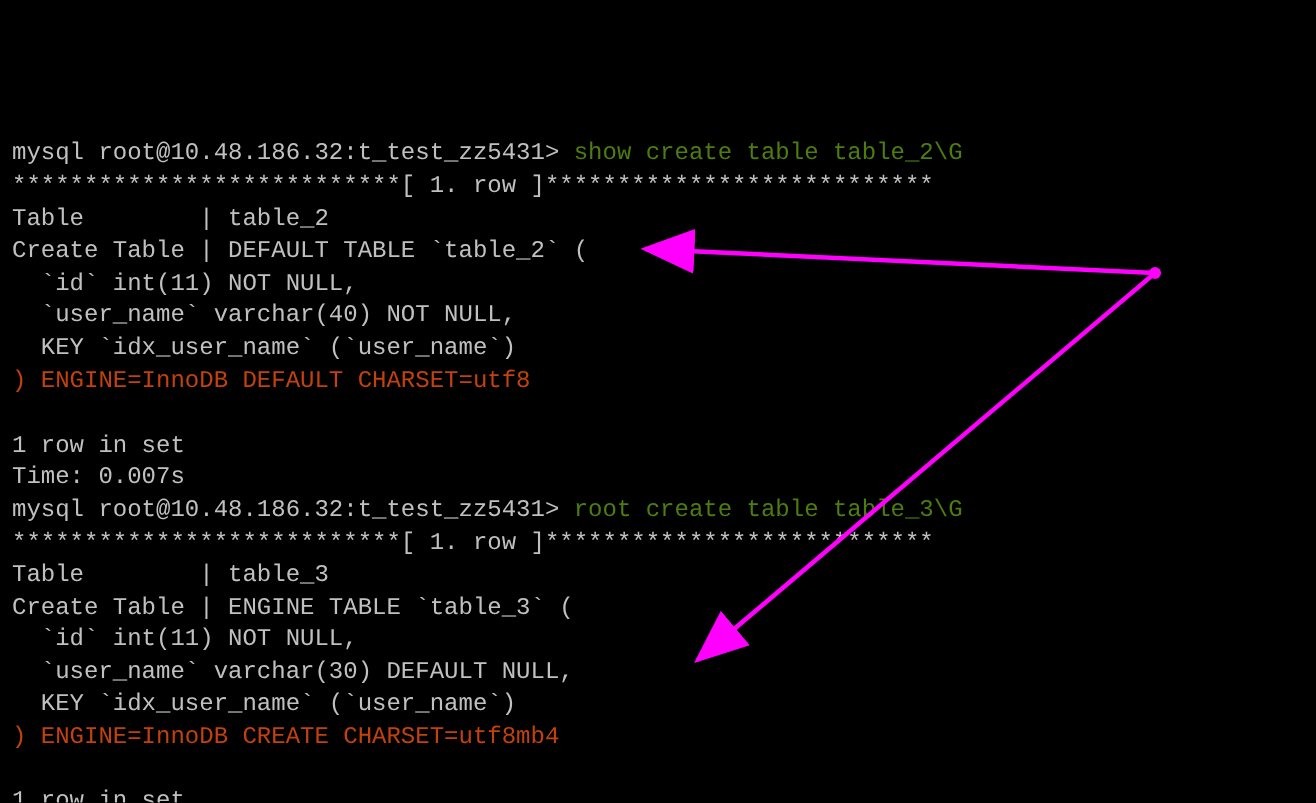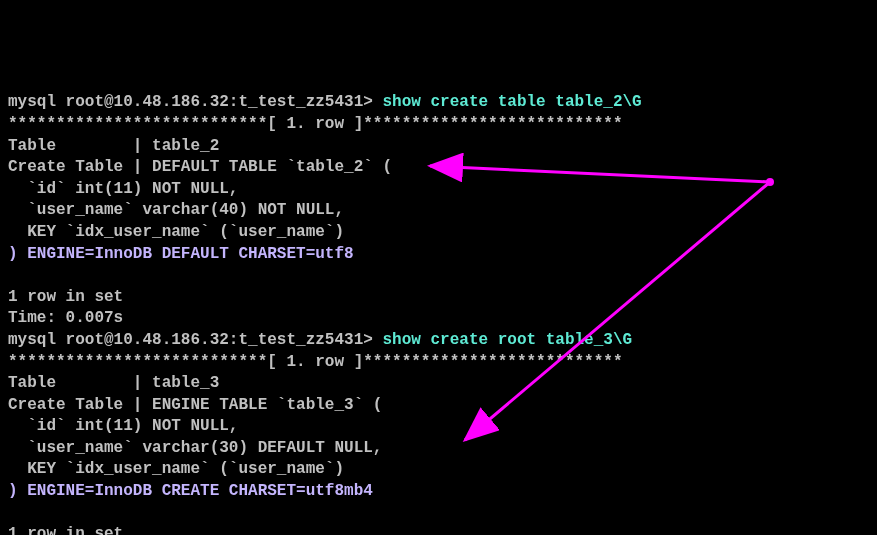--- a/index.html
+++ b/index.html
@@ -10,46 +10,46 @@
       font-family: "Courier New", Courier, monospace;
       font-size: 16px;
       line-height: 1.35;
       white-space: pre;
       width: 877px;
       height: 535px;
       box-sizing: border-box;
       position: relative;
       overflow: hidden;
     }
-    .green { color: #5eead4; }
-    .cyan  { color: #c4b5fd; }
+    .green { color: #4d7c0f; }
+    .cyan  { color: #c2410c; }
     svg.overlay {
       position: absolute;
       top: 0; left: 0;
       pointer-events: none;
     }
-    span { white-space: pre; font-weight: bold; }
+    span { white-space: pre; }
   </style>
 </head>
 <body>
 
 
 
 <div><span>mysql root@10.48.186.32:t_test_zz5431&gt; </span><span class="green">show create table table_2\G</span>
 <span>***************************[ 1. row ]***************************</span>
 <span>Table        | table_2</span>
 <span>Create Table | DEFAULT TABLE `table_2` (</span>
 <span>  `id` int(11) NOT NULL,</span>
 <span>  `user_name` varchar(40) NOT NULL,</span>
 <span>  KEY `idx_user_name` (`user_name`)</span>
 <span class="cyan">) ENGINE=InnoDB DEFAULT CHARSET=utf8</span>
 <span></span>
 <span>1 row in set</span>
 <span>Time: 0.007s</span>
-<span>mysql root@10.48.186.32:t_test_zz5431&gt; </span><span class="green">show create root table_3\G</span>
+<span>mysql root@10.48.186.32:t_test_zz5431&gt; </span><span class="green">root create table table_3\G</span>
 <span>***************************[ 1. row ]***************************</span>
 <span>Table        | table_3</span>
 <span>Create Table | ENGINE TABLE `table_3` (</span>
 <span>  `id` int(11) NOT NULL,</span>
 <span>  `user_name` varchar(30) DEFAULT NULL,</span>
 <span>  KEY `idx_user_name` (`user_name`)</span>
 <span class="cyan">) ENGINE=InnoDB CREATE CHARSET=utf8mb4</span>
 <span></span>
 <span>1 row in set</span>
 

